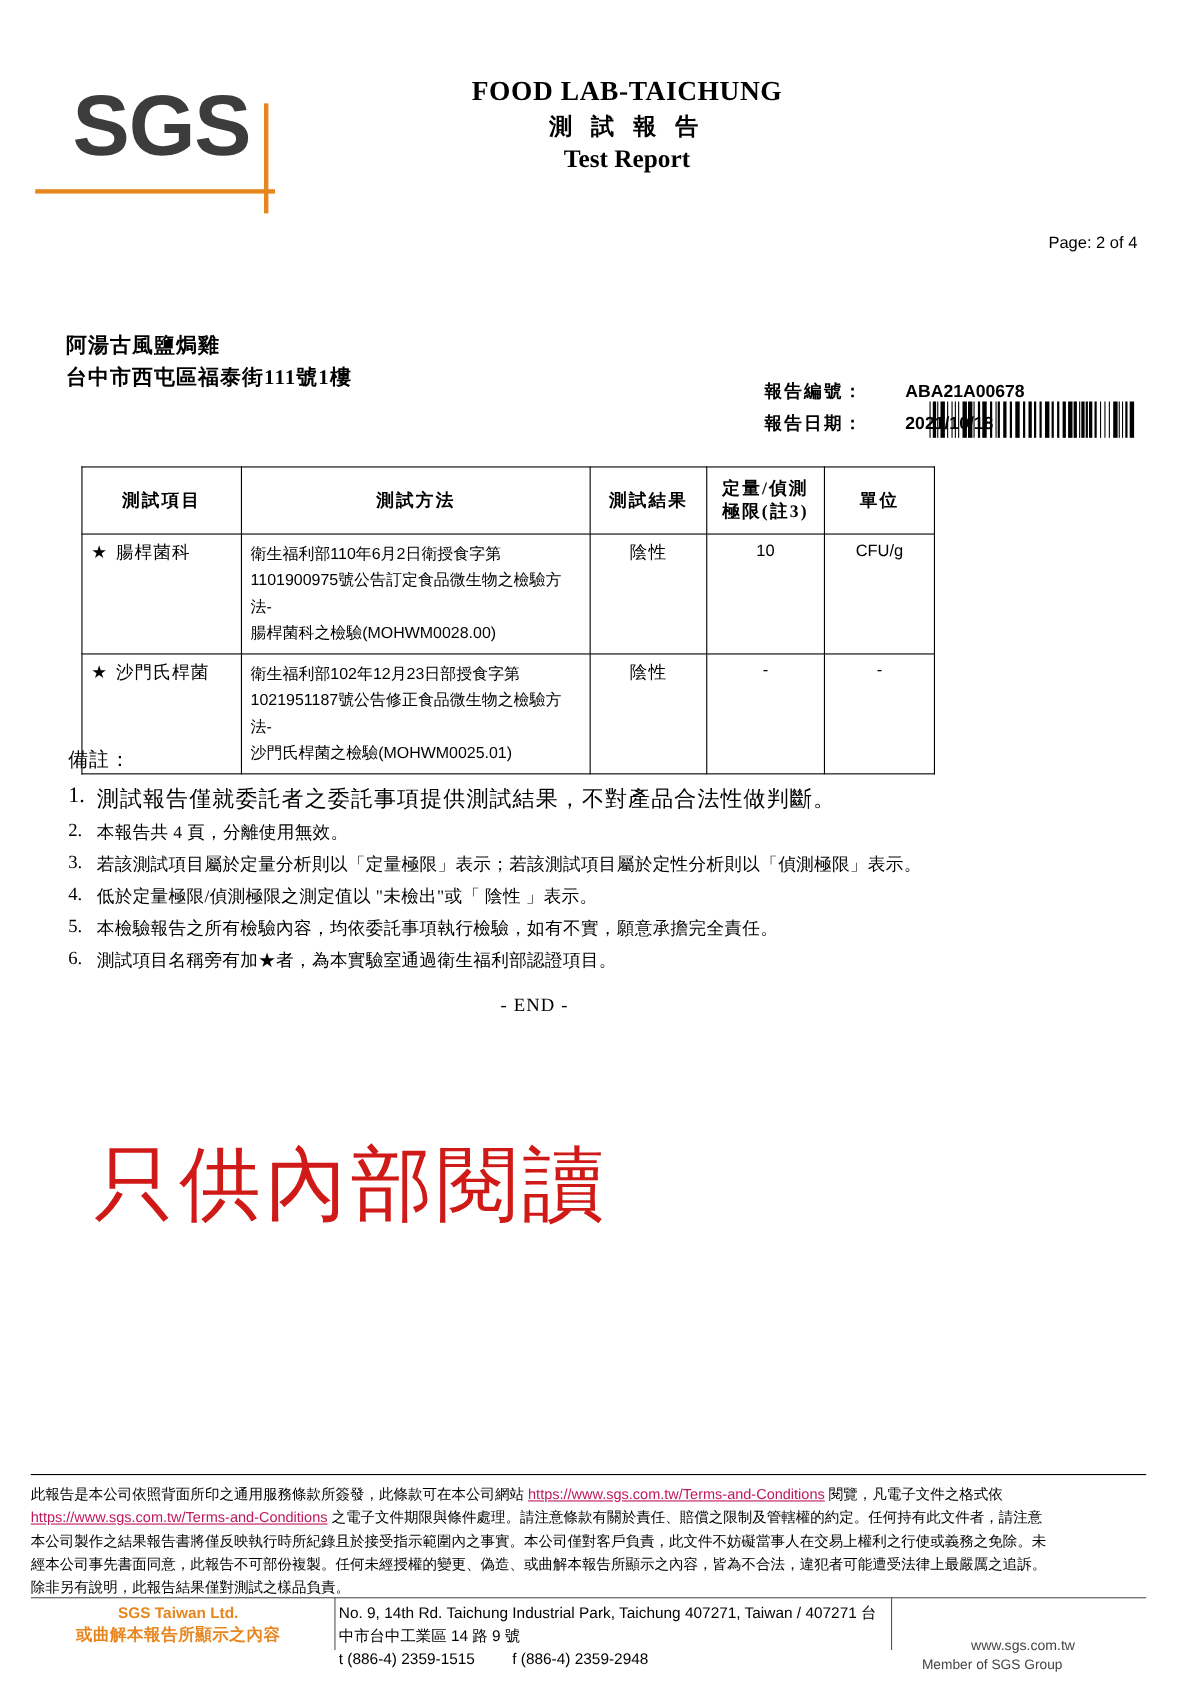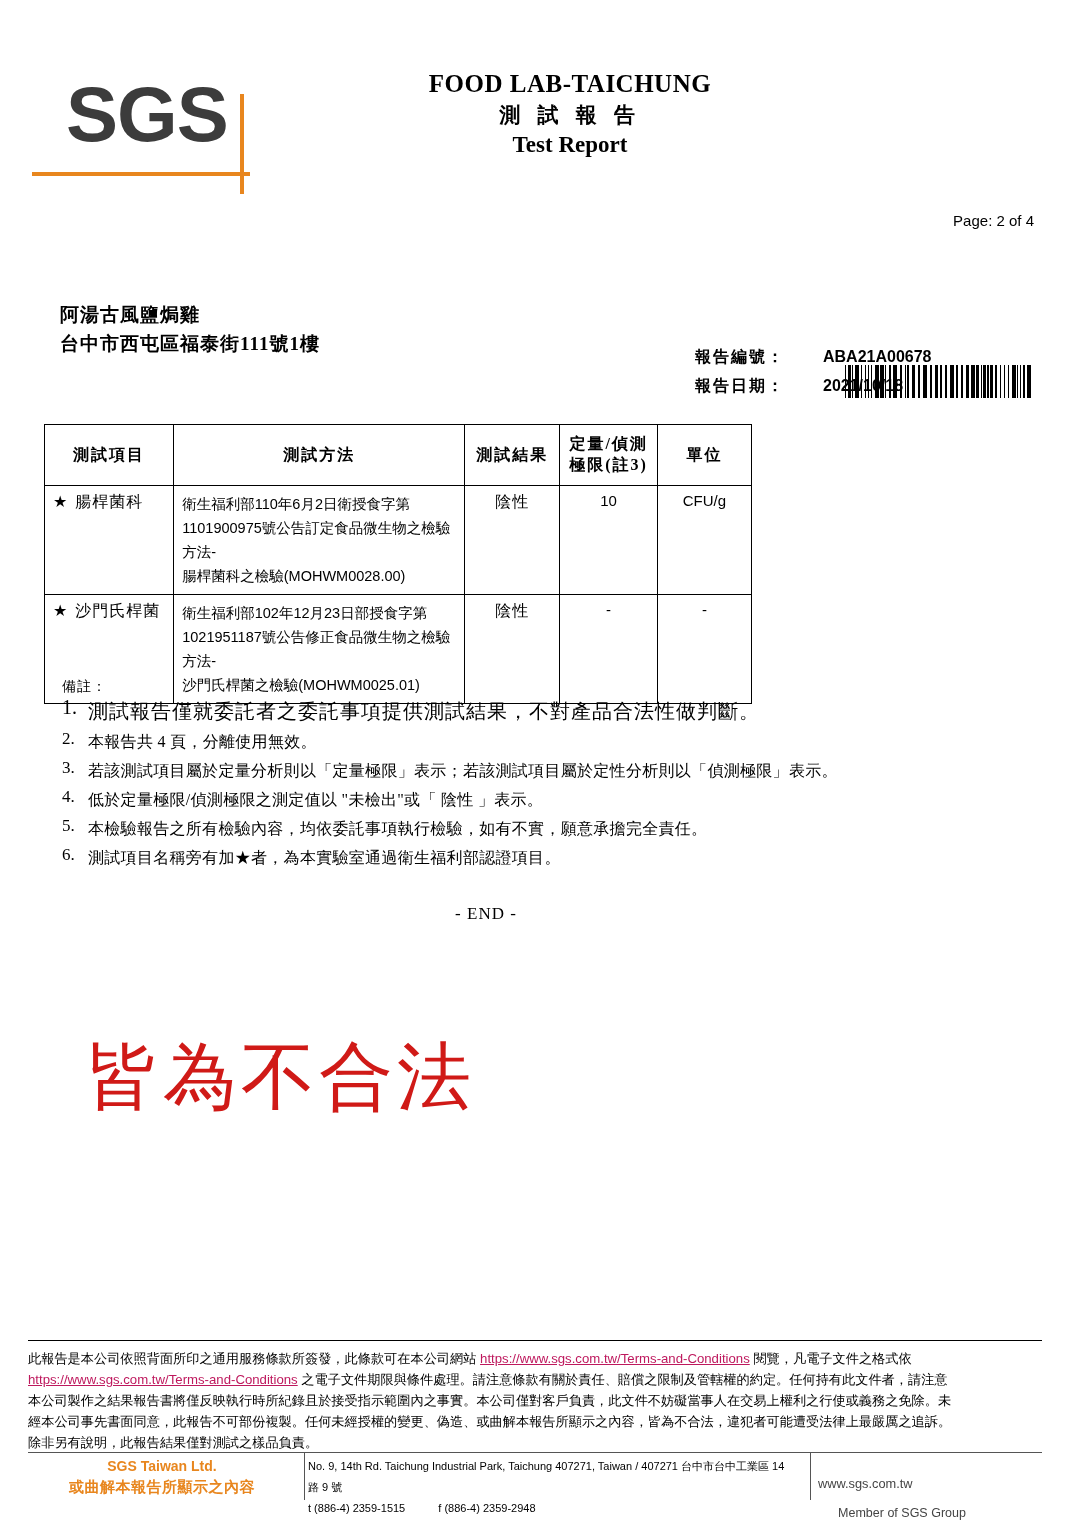--- a/index.html
+++ b/index.html
@@ -142,23 +142,23 @@
     display: inline-block;
     background: #000;
     height: 33px;
     margin-right: 1px;
     vertical-align: top;
   }
 
   
   .result-table {
     position: absolute;
-    left: 44px;
+    left: 74px;
     top: 424px;
-    width: 708px;
+    width: 776px;
     border-collapse: collapse;
     font-size: 15px;
     border-radius: 19px;
   }
   .result-table td, .result-table th {
     border: 1px solid #000;
     padding: 6px 8px;
     vertical-align: top;
     font-weight: normal;
   }
@@ -203,23 +203,23 @@
   .row-h2 td { height: 86px; }
 
   
   .notes {
     position: absolute;
     left: 62px;
     top: 678px;
     width: 900px;
   }
   .notes-title {
-    font-size: 14px;
+    font-size: 18px;
     letter-spacing: 1px;
-    margin-bottom: 0;
+    margin-bottom: 10px;
   }
   .note {
     display: flex;
     margin-bottom: 3px;
   }
   .note-num {
     width: 26px;
     flex: 0 0 26px;
     text-align: left;
     font-size: 17px;
@@ -315,30 +315,30 @@
     color: #e8861e;
     line-height: 22px;
     letter-spacing: 0.5px;
   }
   .fb-col2 {
     position: absolute;
     left: 280px;
     top: 4px;
     width: 490px;
     font-family: "Liberation Sans", sans-serif;
-    font-size: 11px;
+    font-size: 14px;
     line-height: 21px;
   }
   .fb-col2 .tel-row span { margin-right: 30px; }
   .fb-col3 {
     position: absolute;
     left: 790px;
-    top: 24px;
+    top: 36px;
     width: 224px;
-    text-align: left;
+    text-align: center;
     font-family: "Liberation Sans", sans-serif;
     font-size: 12.8px;
     color: #444;
   }
   .fb-member {
     position: absolute;
     left: 790px;
     top: 1506px;
     width: 224px;
     text-align: center;
@@ -452,21 +452,21 @@
     <div class="note-text">本檢驗報告之所有檢驗內容，均依委託事項執行檢驗，如有不實，願意承擔完全責任。</div>
   </div>
   <div class="note">
     <div class="note-num">6.</div>
     <div class="note-text">測試項目名稱旁有加★者，為本實驗室通過衛生福利部認證項目。</div>
   </div>
 </div>
 
 <div class="end-mark">- END -</div>
 
-<div class="watermark">皆為不合法</div>
+<div class="watermark">只供內部閱讀</div>
 
 <div class="footer-rule"></div>
 <div class="footer-text">
   <span>此報告是本公司依照背面所印之通用服務條款所簽發，此條款可在本公司網站 </span><a href="#">https://www.sgs.com.tw/Terms-and-Conditions</a><span> 閱覽，凡電子文件之格式依</span><br>
   <a href="#">https://www.sgs.com.tw/Terms-and-Conditions</a><span> 之電子文件期限與條件處理。請注意條款有關於責任、賠償之限制及管轄權的約定。任何持有此文件者，請注意</span><br>
   <span>本公司製作之結果報告書將僅反映執行時所紀錄且於接受指示範圍內之事實。本公司僅對客戶負責，此文件不妨礙當事人在交易上權利之行使或義務之免除。未</span><br>
   <span>經本公司事先書面同意，此報告不可部份複製。任何未經授權的變更、偽造、或曲解本報告所顯示之內容，皆為不合法，違犯者可能遭受法律上最嚴厲之追訴。</span><br>
   <span>除非另有說明，此報告結果僅對測試之樣品負責。</span>
 </div>
 

